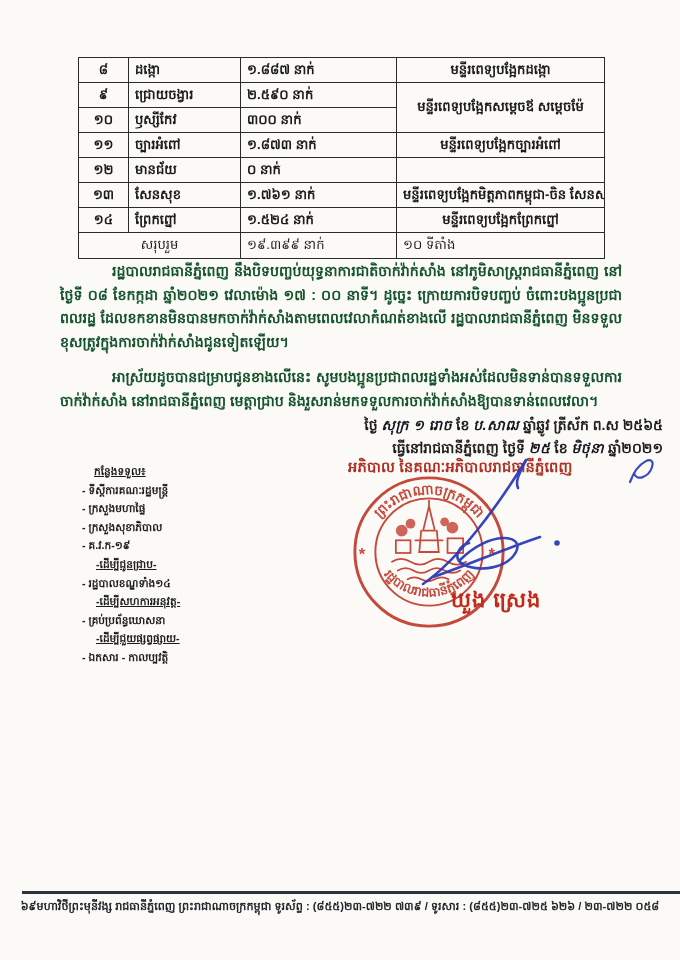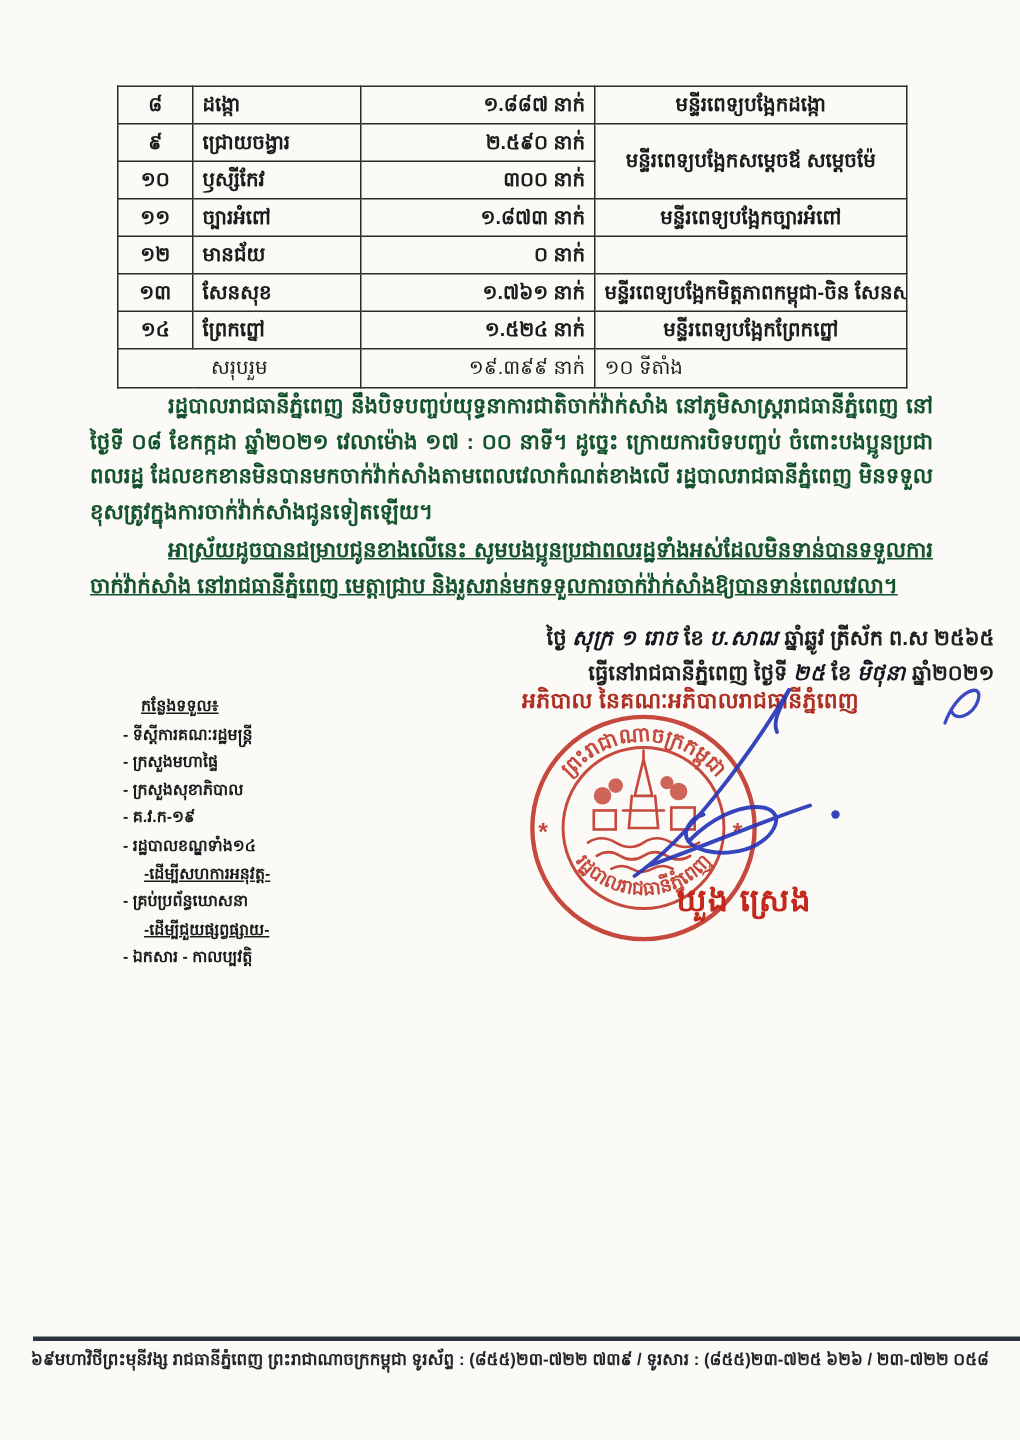--- a/index.html
+++ b/index.html
@@ -24,34 +24,34 @@
     height:24px;
     padding:0 6px;
     font-size:13.2px;
     font-weight:600;
     color:#1c1c1c;
     overflow:hidden;
     white-space:nowrap;
   }
   td.c-no{text-align:center;padding:0 2px;}
   td.c-dist{text-align:left;}
-  td.c-count{text-align:right;padding-left:14px;}
+  td.c-count{text-align:left;padding-left:14px;}
   td.c-hosp{text-align:center;font-size:12.8px;}
   tr.total-row td{font-weight:400;height:25px;}
   td.c-total-label{text-align:center;}
   td.c-sites{text-align:left;margin-left:28px;}
 
   
   .body-text{
     position:absolute;left:60px;top:260px;width:562px;
     font-size:14.2px;line-height:23.5px;font-weight:600;
     text-align:justify;color:#14532d;
   }
   .body-text p{margin:0;text-indent:52px;}
-  .body-text p + p{margin-top:2px;text-decoration:underline;}
+  .body-text p + p{margin-top:12px;}
 
   
   .dateline{
     position:absolute;left:333px;top:414px;width:330px;
     font-size:14px;line-height:23px;font-weight:700;color:#202020;
     white-space:nowrap;
     text-align:right;
   }
   .hand{font-style:italic;color:#15151f;letter-spacing:.5px;}
   .gov-title{
@@ -230,20 +230,21 @@
   </svg>
 
   <div class="gov-name">ឃួង ស្រេង</div>
 
   <div class="dist">
     <div class="head">កន្លែងទទួល៖</div>
     <div class="item">- ទីស្តីការគណៈរដ្ឋមន្ត្រី</div>
     <div class="item">- ក្រសួងមហាផ្ទៃ</div>
     <div class="item">- ក្រសួងសុខាភិបាល</div>
     <div class="item">- គ.វ.ក-១៩</div>
+    <div class="section">-ដើម្បីជូនជ្រាប-</div>
     <div class="item">- រដ្ឋបាលខណ្ឌទាំង១៤</div>
     <div class="section">-ដើម្បីសហការអនុវត្ត-</div>
     <div class="item">- គ្រប់ប្រព័ន្ធឃោសនា</div>
     <div class="section">-ដើម្បីជួយផ្សព្វផ្សាយ-</div>
     <div class="item">- ឯកសារ - កាលប្បវត្តិ</div>
   </div>
 
   <div class="footer-rule"></div>
   <div class="footer-line1">៦៩មហាវិថីព្រះមុនីវង្ស រាជធានីភ្នំពេញ ព្រះរាជាណាចក្រកម្ពុជា ទូរស័ព្ទ : (៨៥៥)២៣-៧២២ ៧៣៩ / ទូរសារ : (៨៥៥)២៣-៧២៥ ៦២៦ / ២៣-៧២២ ០៥៨</div>
   <div class="footer-line2">www.phnompenh.gov.kh; Email : info@phnompenh.gov.kh</div>

